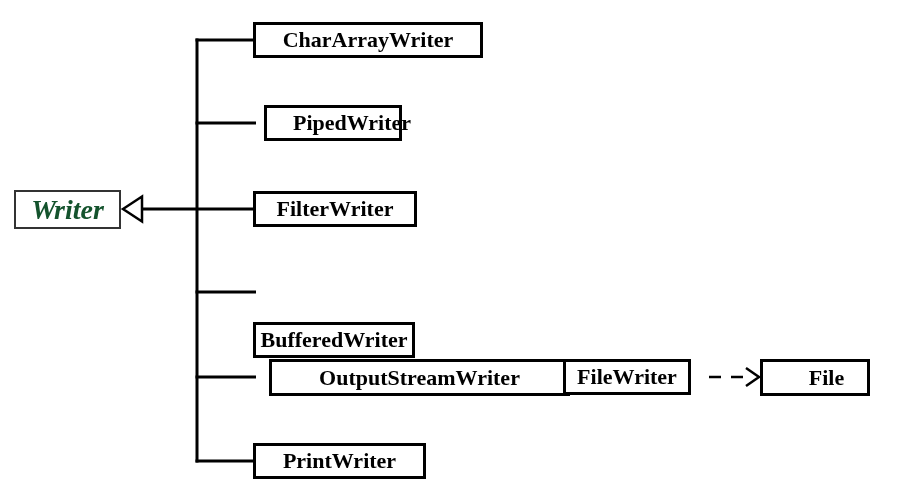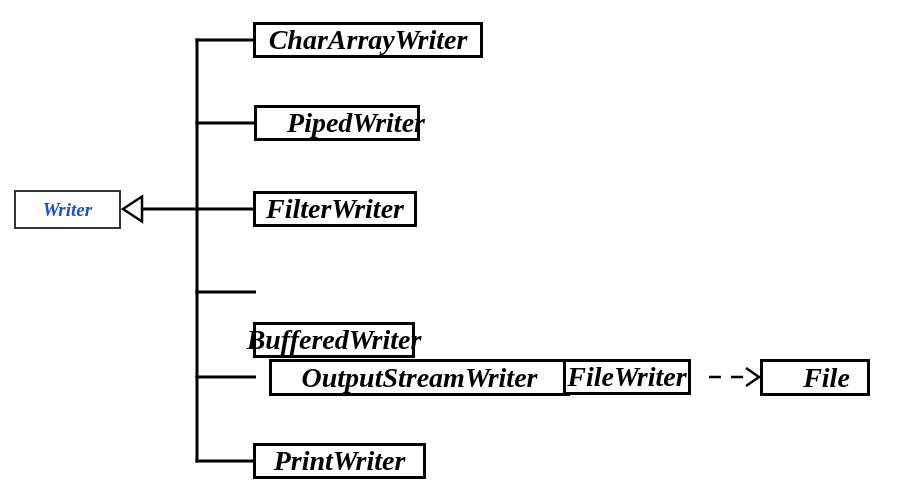--- a/index.html
+++ b/index.html
@@ -21,30 +21,29 @@
     box-sizing: border-box;
     background: #ffffff;
     border: 3px solid #000000;
     display: flex;
     align-items: center;
     justify-content: center;
     white-space: nowrap;
   }
   .box span {
     font-weight: bold;
-    font-size: 28px;
+    font-size: 22px;
     color: #000000;
     line-height: 1;
-    font-style: italic;
   }
   .box.parent { border: 2px solid #333333; }
   .box.parent span {
     font-style: italic;
-    font-size: 19px;
-    color: #1d4ed8;
+    font-size: 28px;
+    color: #14532d;
   }
 </style>
 </head>
 <body>
 
 <div class="stage">
 
   <svg class="connectors" viewBox="0 0 898 500" xmlns="http://www.w3.org/2000/svg">
 
     <line x1="197" y1="38.5" x2="197" y2="462.5" stroke="#000000" stroke-width="3"></line>
@@ -66,21 +65,21 @@
   </svg>
 
   <div class="box parent" style="left:14px; top:190px; width:107px; height:39px;">
     <span>Writer</span>
   </div>
 
   <div class="box" style="left:253px; top:22px; width:230px; height:36px;">
     <span>CharArrayWriter</span>
   </div>
 
-  <div class="box" style="left:254px; top:105px; width:166px; height:36px;padding-left:38px;">
+  <div class="box" style="left:264px; top:105px; width:138px; height:36px;padding-left:38px;">
     <span>PipedWriter</span>
   </div>
 
   <div class="box" style="left:253px; top:191px; width:164px; height:36px;">
     <span>FilterWriter</span>
   </div>
 
   <div class="box" style="left:253px; top:274px; width:162px; height:36px;margin-top:48px;">
     <span>BufferedWriter</span>
   </div>

